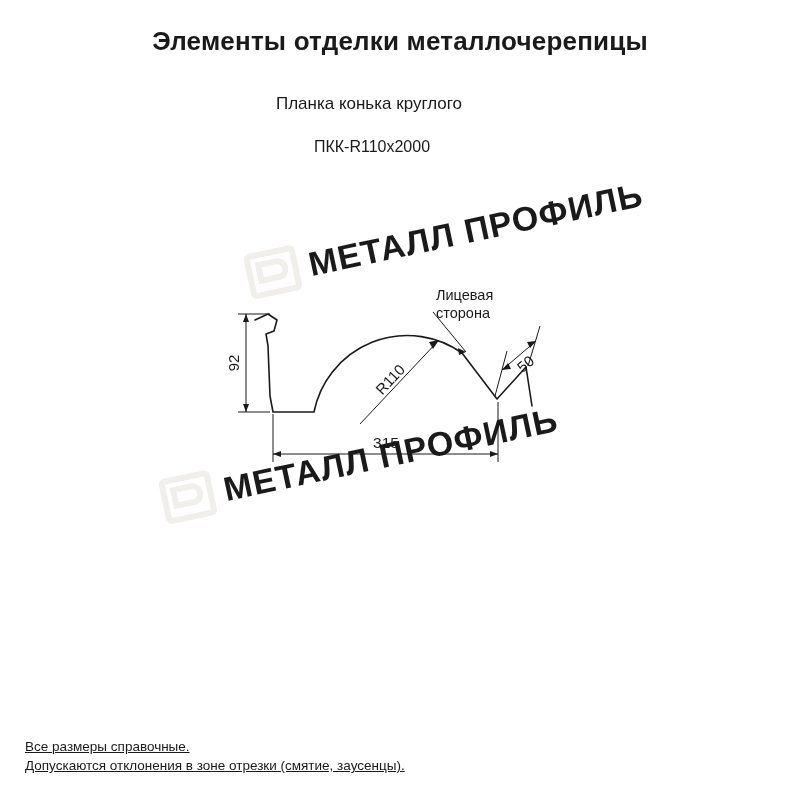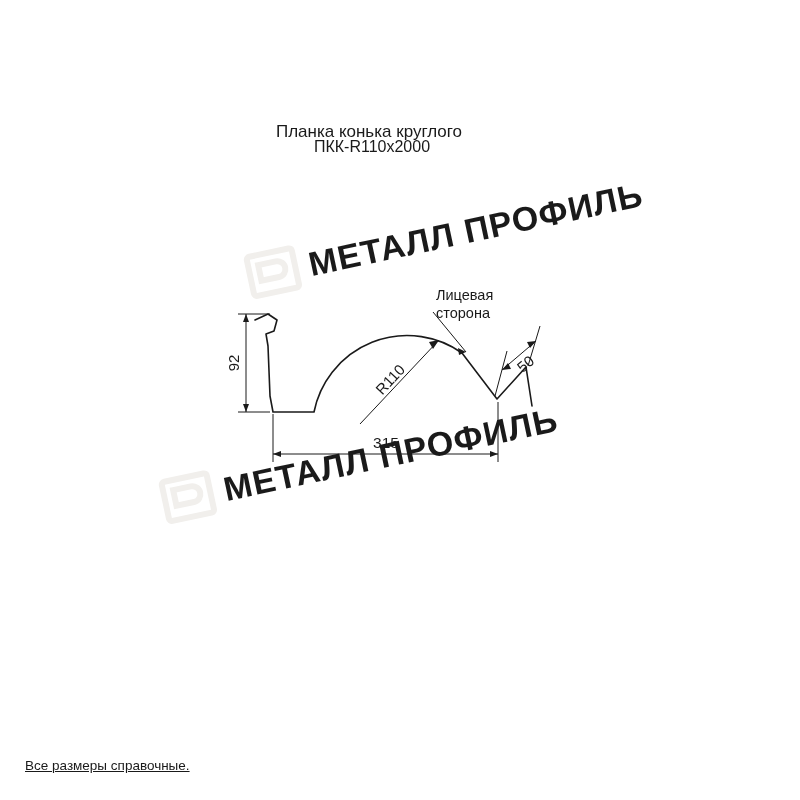--- a/index.html
+++ b/index.html
@@ -24,21 +24,21 @@
     top: 26px;
     left: 0;
     width: 800px;
     text-align: center;
     font-size: 26px;
     font-weight: bold;
     letter-spacing: 0.2px;
   }
   .subtitle-1 {
     position: absolute;
-    top: 122px;
+    top: 94px;
     left: 0;
     width: 738px;
     text-align: center;
     font-size: 17px;
   }
   .subtitle-2 {
     position: absolute;
     top: 138px;
     left: 0;
     width: 744px;
@@ -88,20 +88,21 @@
       <g transform="translate(165,500) rotate(-12)">
         <g fill="none" stroke="#f1efec" stroke-width="6">
           <rect x="0" y="-18" width="46" height="40" rx="3"></rect>
           <path d="M10 -8 h18 a8 8 0 0 1 0 16 h-18 z"></path>
         </g>
         <text x="60" y="14" font-size="34" font-weight="bold" fill="#f1efec" letter-spacing="1">МЕТАЛЛ ПРОФИЛЬ</text>
       </g>
     </svg>
   </div>
 
+  <div class="title">Элементы отделки металлочерепицы</div>
   <div class="subtitle-1">Планка конька круглого</div>
   <div class="subtitle-2">ПКК-R110х2000</div>
 
   <div class="drawing">
     <svg width="520" height="340" viewBox="0 0 520 340">
 
       <g fill="none" stroke="#1a1a1a" stroke-width="1.6" stroke-linejoin="round" stroke-linecap="round">
         <path d="M105 120
                  L118 114
                  L127 120
@@ -155,15 +156,16 @@
         <path d="M316 152 l-8 -4 l1 7 z" fill="#1a1a1a" stroke="none"></path>
       </g>
       <text x="286" y="100" font-size="14.5">Лицевая</text>
       <text x="286" y="118" font-size="14.5">сторона</text>
 
     </svg>
   </div>
 
   <div class="footer">
     <div>Все размеры справочные.</div>
+    <div>Допускаются отклонения в зоне отрезки (смятие, заусенцы).</div>
   </div>
 
 </div>
 
 </body></html>

